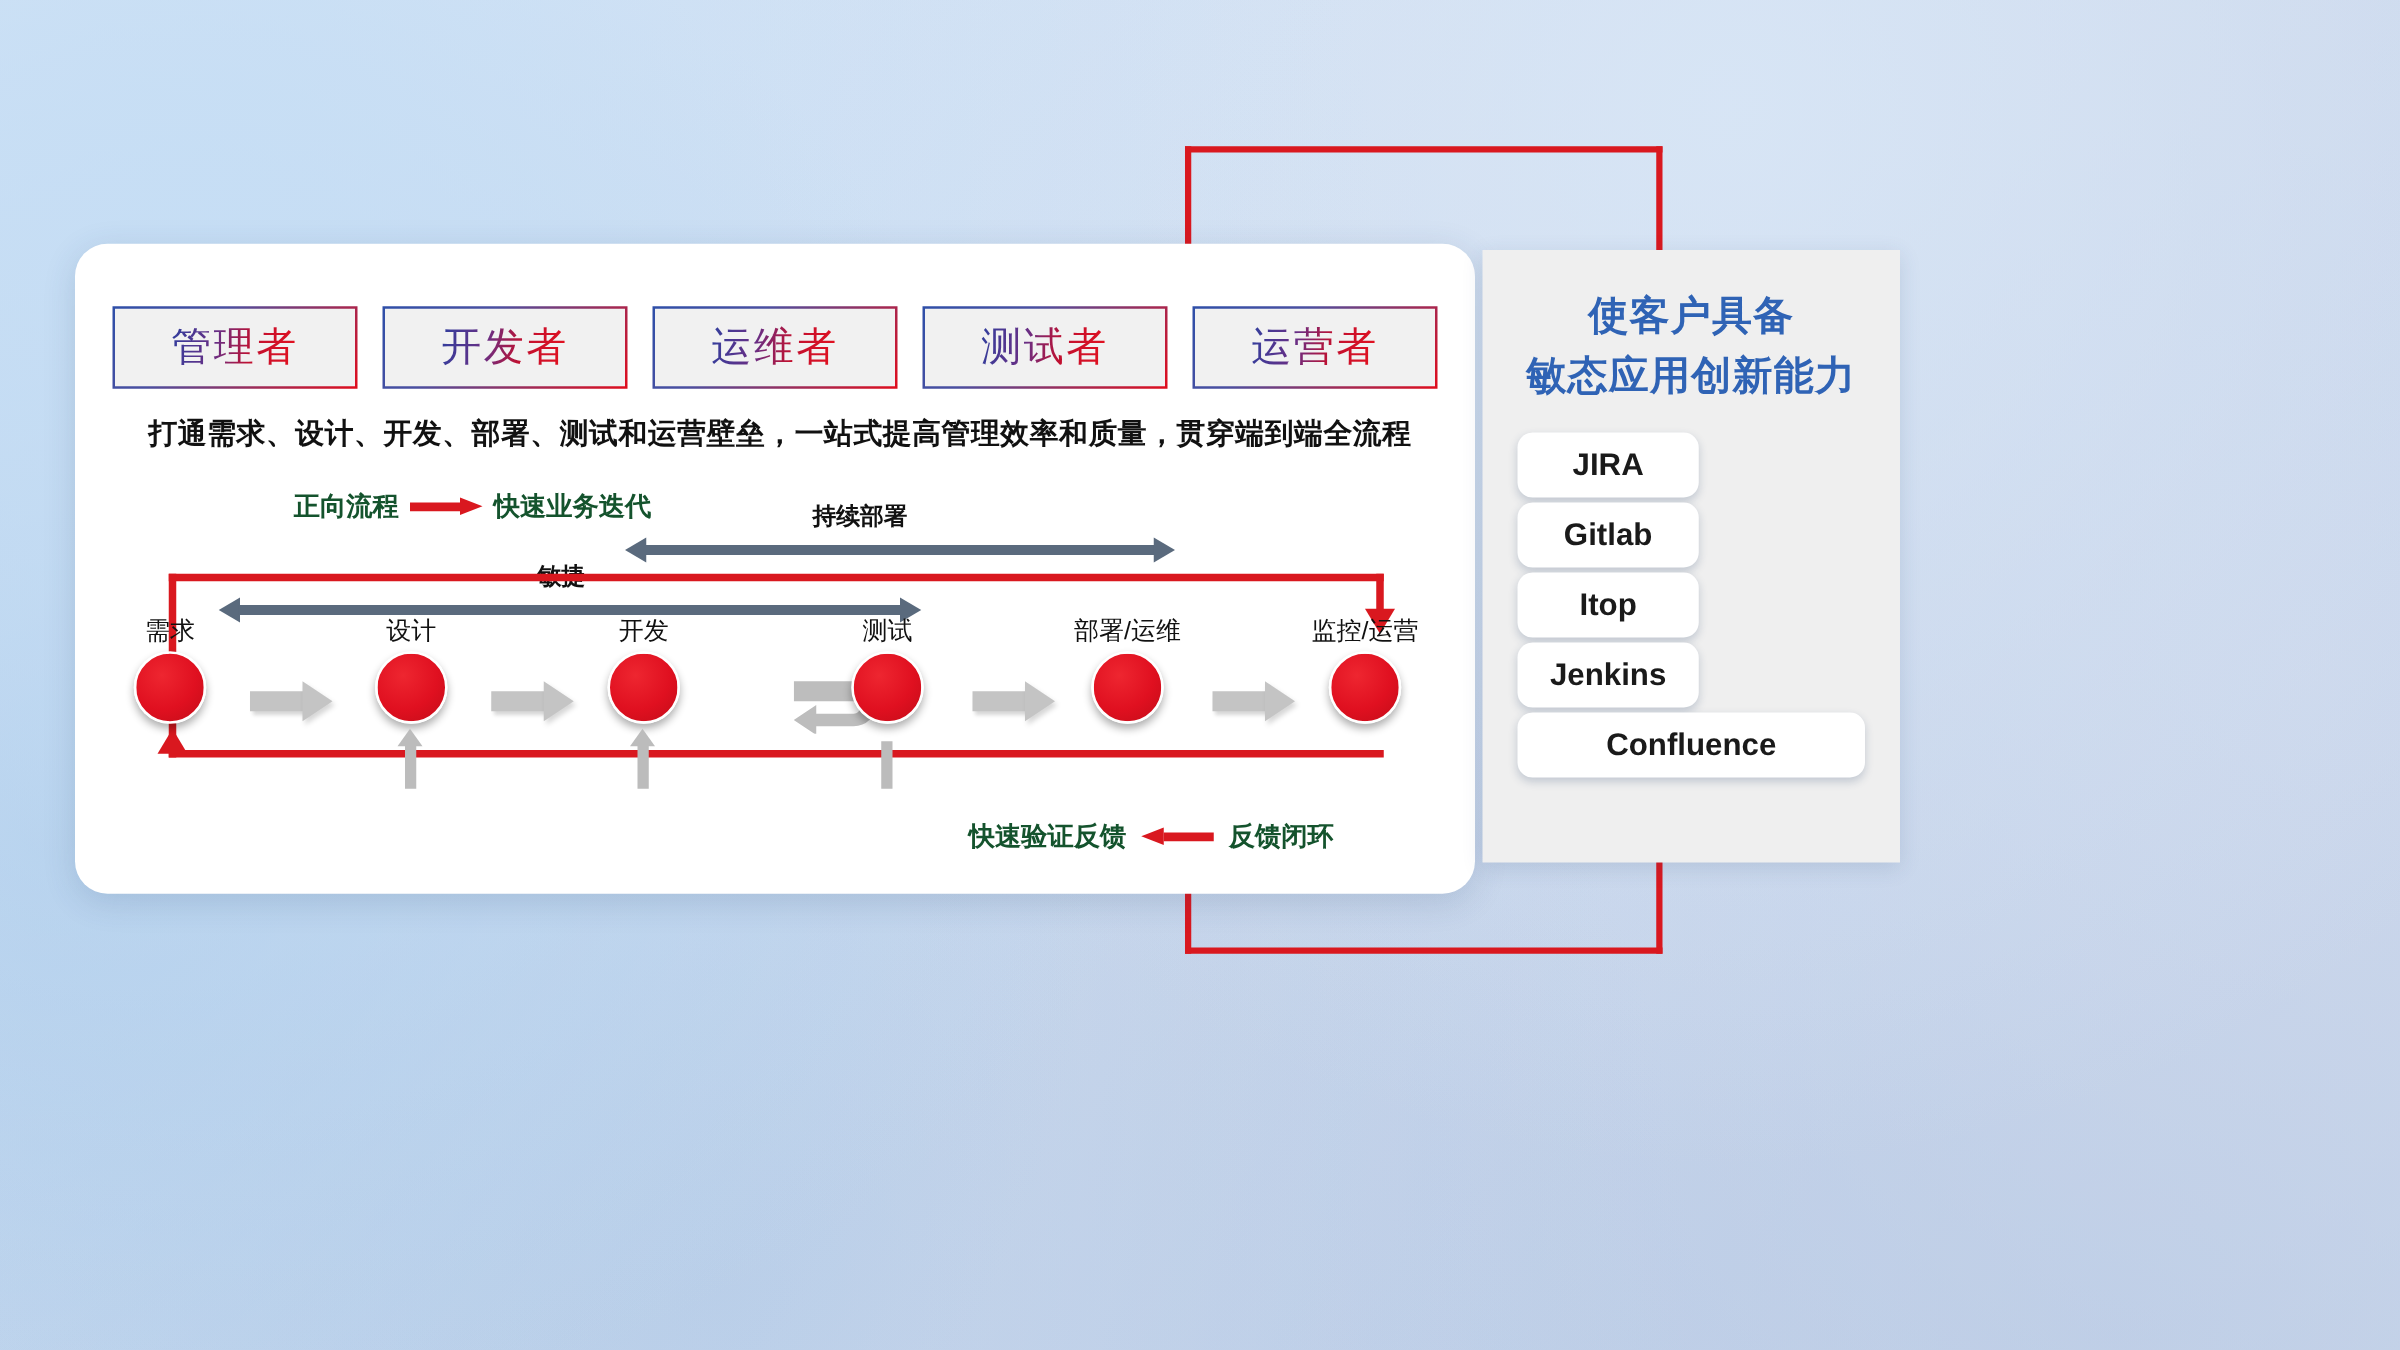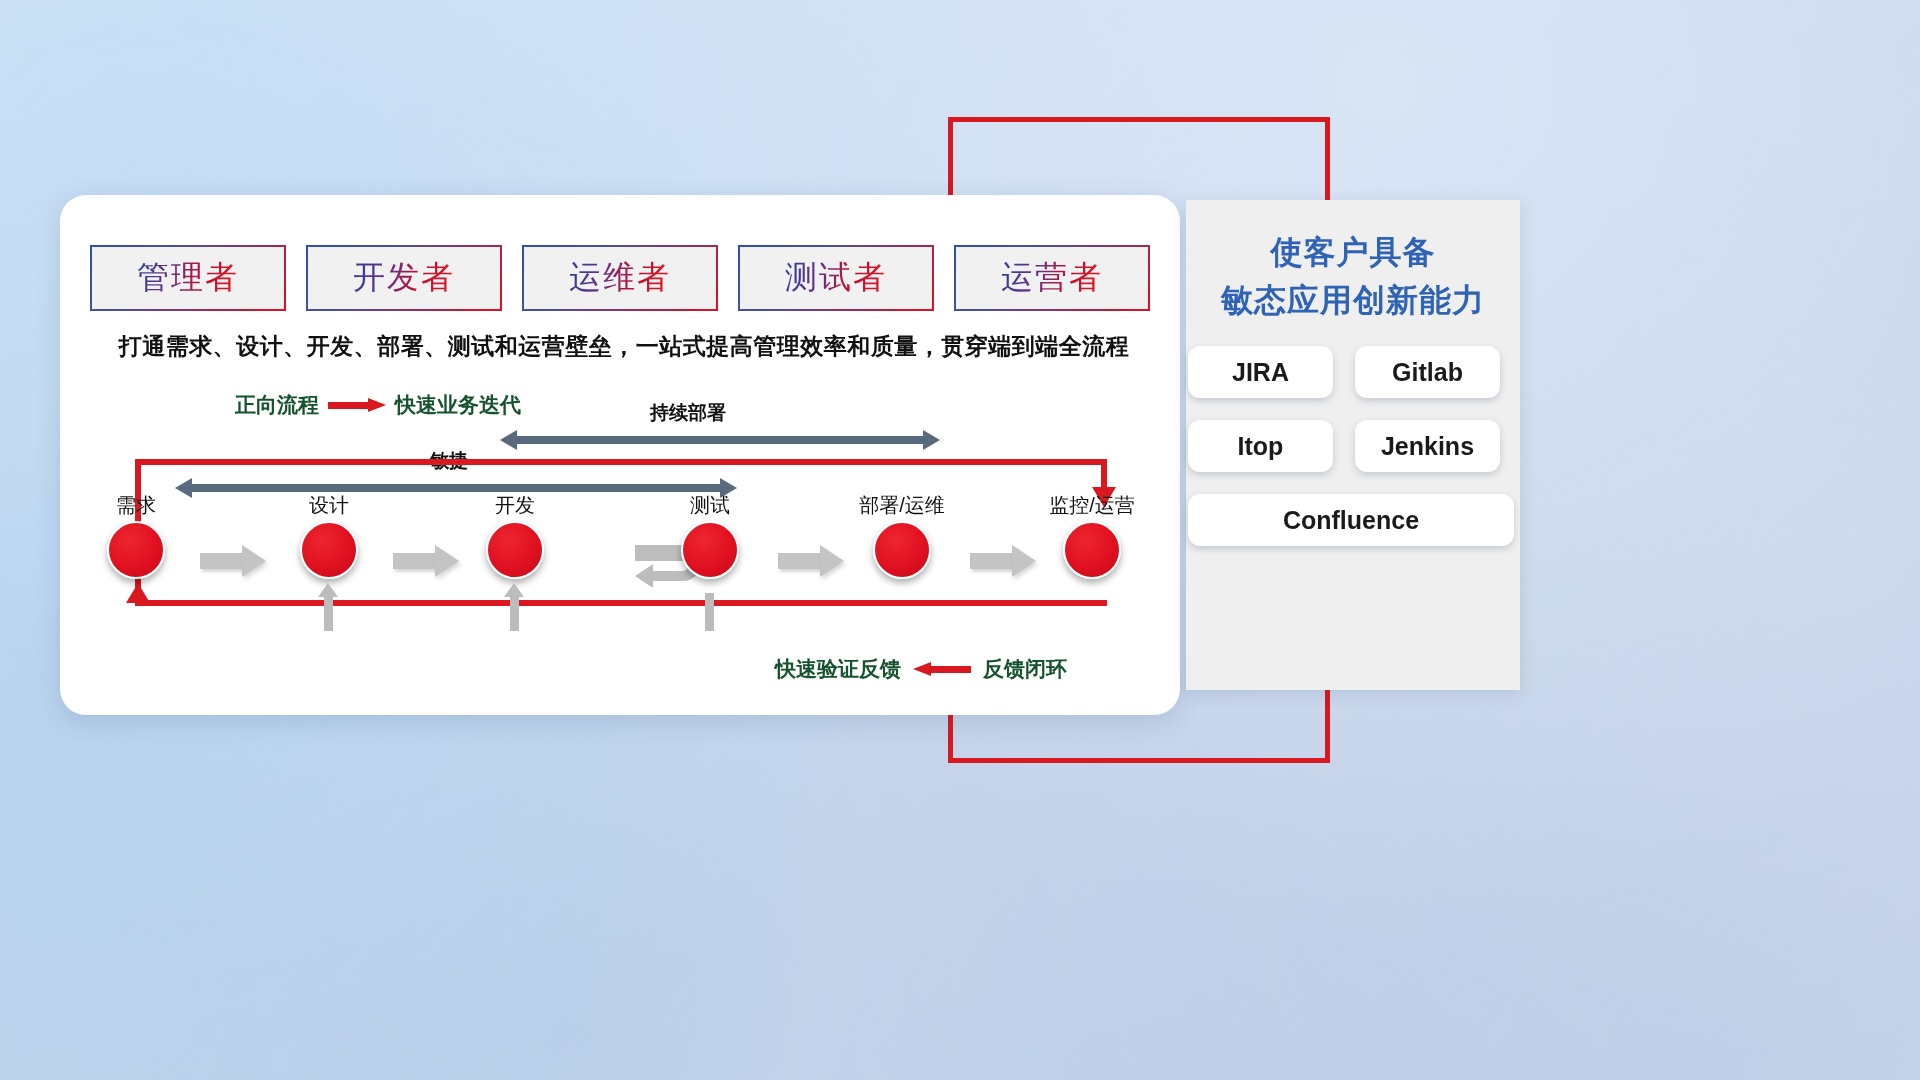--- a/index.html
+++ b/index.html
@@ -145,22 +145,22 @@
   
   #tools-panel {
     position:absolute; left:1186px; top:200px; width:334px; height:490px;
     background:#efefef; box-shadow:0 4px 16px rgba(40,70,110,0.14);
   }
   #tools-title { padding-top:28px; text-align:center; }
   .tools-title-line {
     color:#2f63b5; font-size:32px; font-weight:bold; line-height:1.5; letter-spacing:1px;
   }
   #tools-grid {
-    margin-top:22px; padding:0 2px;
-    display:flex; flex-wrap:wrap; gap:22px; 
+    margin-top:22px; padding:0 28px;
+    display:flex; flex-wrap:wrap; gap:4px; justify-content:space-between;
   }
   .tool-chip {
     background:#ffffff; border-radius:12px;
     height:52px; display:flex; align-items:center; justify-content:center;
     font-size:25px; font-weight:bold; color:#1a1a1a;
     box-shadow:0 3px 7px rgba(40,70,110,0.22);
   }
   .tool-half { width:145px; }
   .tool-full { width:326px; }
 </style>

